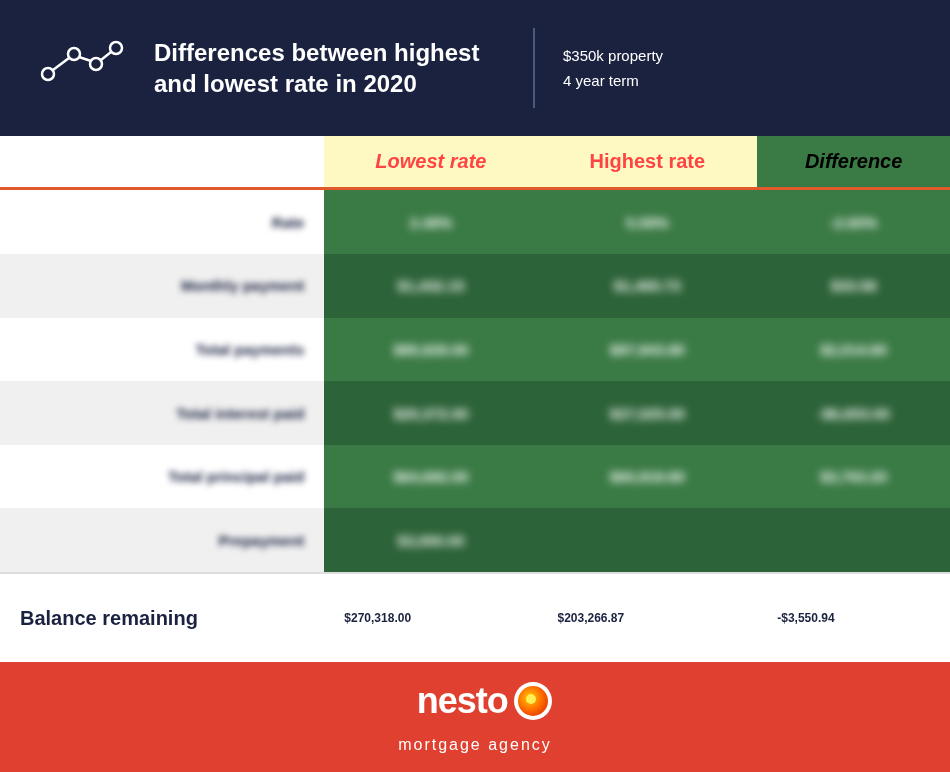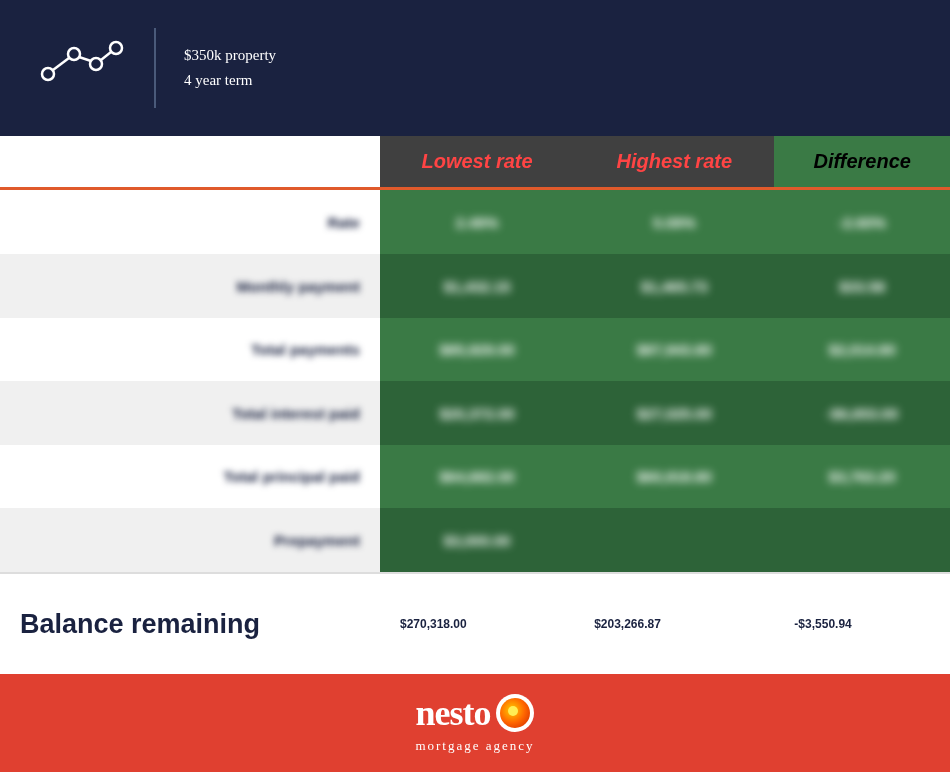--- a/index.html
+++ b/index.html
@@ -47,21 +47,20 @@
 
     .header-title h1 {
       color: white;
       font-size: 24px;
       font-weight: 700;
       line-height: 1.3;
     }
 
     .header-details {
       flex: 1;
-      font-family: Liberation Serif, serif;
     }
 
     .header-details p {
       color: white;
       font-size: 15px;
       line-height: 1.7;
     }
 
     
     .table-wrapper {
@@ -83,29 +82,28 @@
       font-size: 20px;
       font-weight: 800;
       border-bottom: 3px solid #e05a2b;
     }
 
     .col-header-row th:first-child {
       background: white;
     }
 
     .col-header-row th.lowest {
-      background: #404040;
+      background: #fef9c3;
       color: #ff4444;
       font-style: italic;
     }
 
     .col-header-row th.highest {
-      background: #404040;
+      background: #fef9c3;
       color: #ff4444;
-      font-style: italic;
     }
 
     .col-header-row th.difference {
       background: #3a7a45;
       color: #000000;
       font-style: italic;
     }
 
     
     .data-row td {
@@ -144,41 +142,40 @@
     .balance-row td {
       padding: 18px 20px;
       font-size: 12px;
       font-weight: 800;
       color: #1a2240;
       background: white;
     }
 
     .balance-row td:first-child {
       text-align: left;
-      font-size: 27px;
+      font-size: 20px;
     }
 
     
     .footer {
       background: #e04030;
       padding: 18px;
       display: flex;
       flex-direction: column;
       align-items: center;
       justify-content: center;
       flex-shrink: 0;
       min-height: 80px;
     }
 
     .footer-logo {
       display: flex;
       flex-direction: column;
-      align-items: flex-start;
+      align-items: flex-end;
       gap: 2px;
-      font-family: Liberation Serif, serif;
     }
 
     .footer-brand {
       display: flex;
       align-items: center;
       gap: 6px;
     }
 
     .footer-brand-text {
       color: white;
@@ -212,24 +209,24 @@
       top: 8px;
       left: 8px;
       width: 10px;
       height: 10px;
       border-radius: 50%;
       background: #ffee55;
     }
 
     .footer-sub {
       color: white;
-      font-size: 13px;
+      font-size: 16px;
       letter-spacing: 2px;
       text-transform: lowercase;
-      margin-top: 2px;
+      margin-top: 12px;
     }
 
     
     .blurred-row td {
       position: relative;
     }
 
     .blur-text {
       filter: blur(4px);
       user-select: none;
@@ -251,20 +248,23 @@
     <div class="header-icon">
       <svg viewBox="0 0 90 60" fill="none" xmlns="http://www.w3.org/2000/svg">
         <circle cx="12" cy="38" r="6" stroke="white" stroke-width="2.5" fill="none"></circle>
         <circle cx="38" cy="18" r="6" stroke="white" stroke-width="2.5" fill="none"></circle>
         <circle cx="60" cy="28" r="6" stroke="white" stroke-width="2.5" fill="none"></circle>
         <circle cx="80" cy="12" r="6" stroke="white" stroke-width="2.5" fill="none"></circle>
         <line x1="17" y1="34" x2="33" y2="22" stroke="white" stroke-width="2.5"></line>
         <line x1="43" y1="21" x2="55" y2="25" stroke="white" stroke-width="2.5"></line>
         <line x1="65" y1="24" x2="75" y2="16" stroke="white" stroke-width="2.5"></line>
       </svg>
+    </div>
+    <div class="header-title">
+      <h1>Differences between highest and lowest rate in 2020</h1>
     </div>
     <div class="header-divider"></div>
     <div class="header-details">
       <p>$350k property</p>
       <p>4 year term</p>
     </div>
   </div>
 
   <div class="table-wrapper">
     <table>

